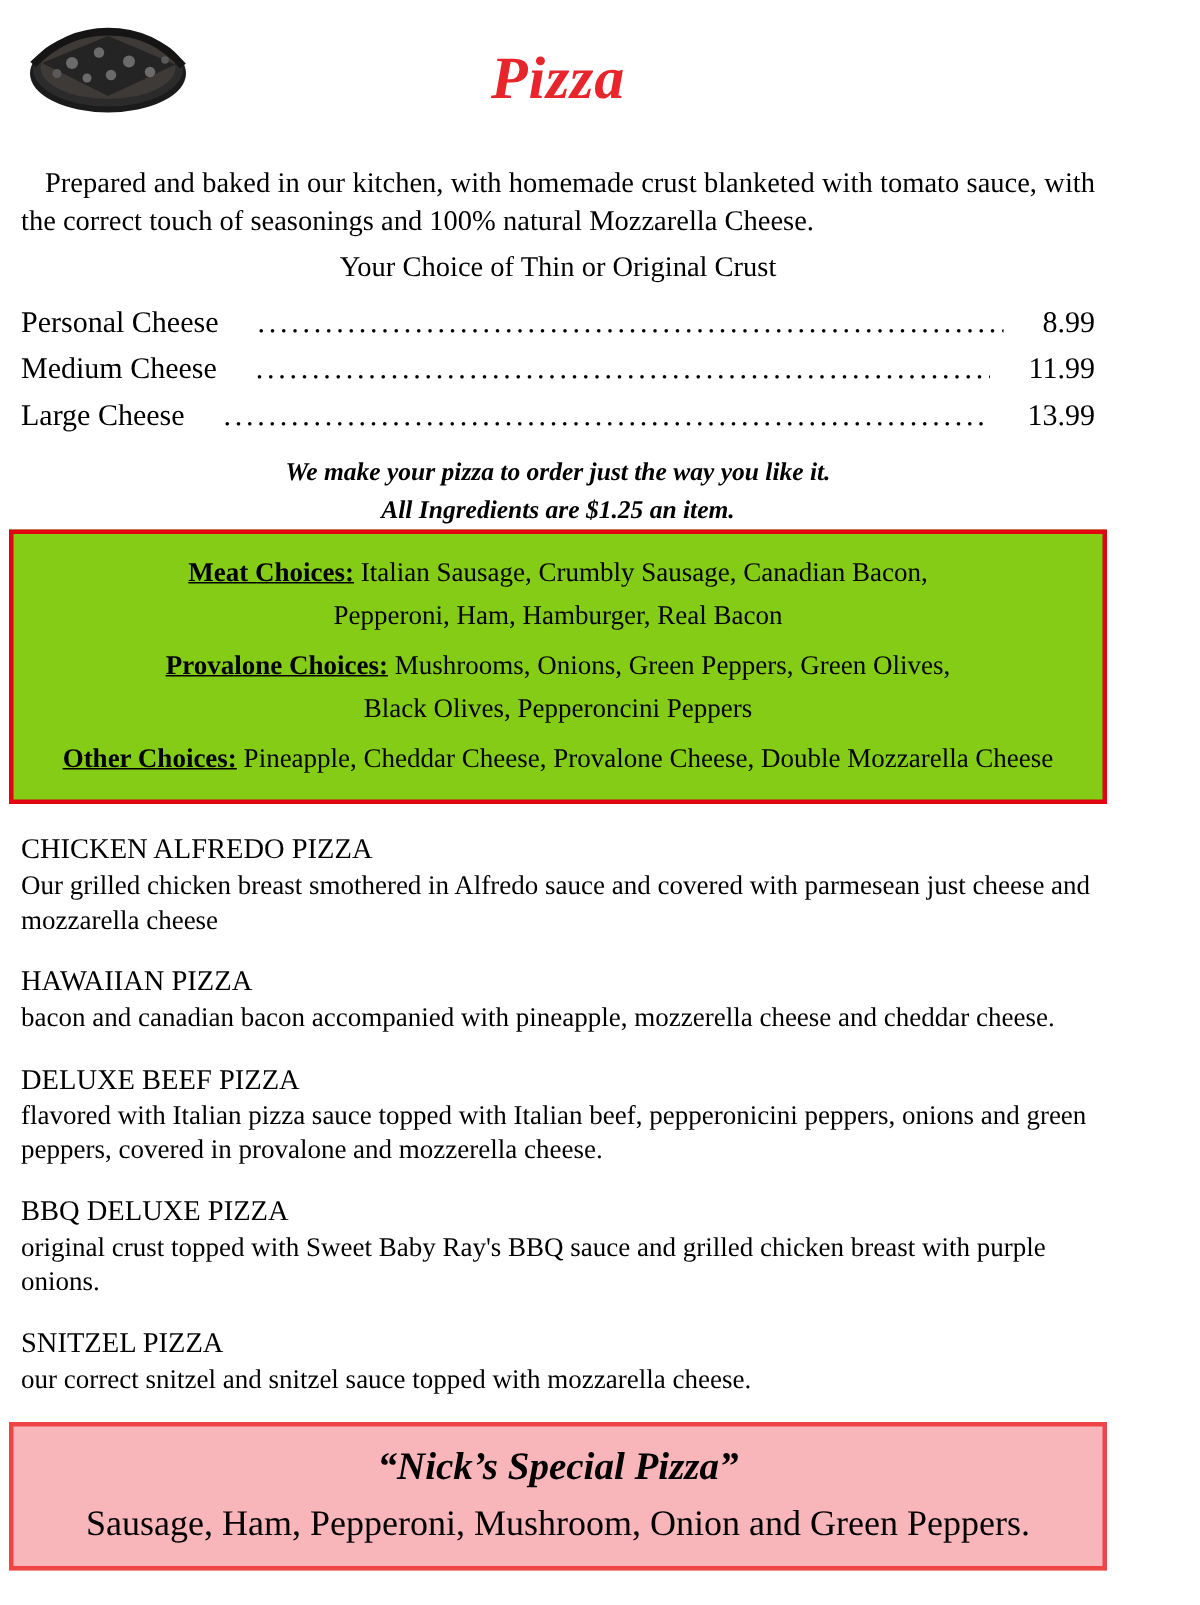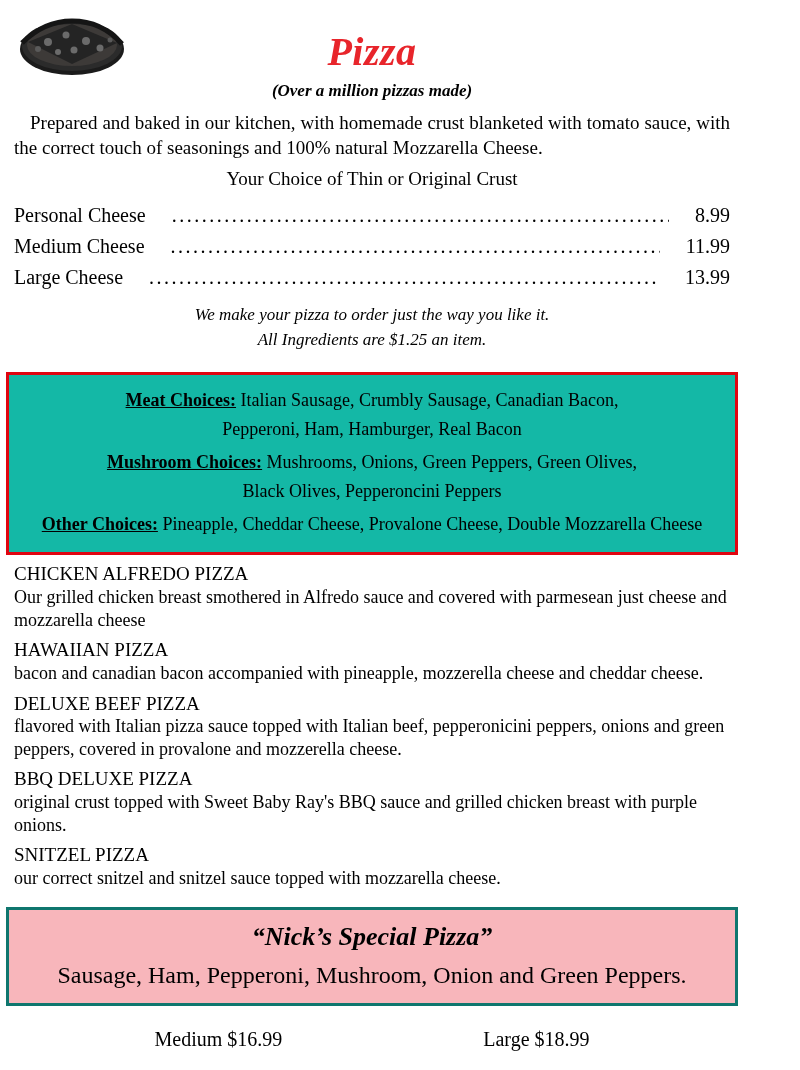--- a/index.html
+++ b/index.html
@@ -89,31 +89,31 @@
     margin: 0 2px;
     font-size: 20px;
     letter-spacing: 2.5px;
     color: #000;
   }
   .price-val { flex: 0 0 auto; }
 
   .order-note {
     text-align: center;
     font-style: italic;
-    font-weight: normal;
+    font-weight: bold;
     font-size: 17px;
     margin-top: 10px;
     line-height: 1.45;
   }
 
   
   .pink-box {
     border: 3px solid #e00510;
-    background: #14b8a6;
-    margin: 20px 6px 0 6px;
+    background: #84cc16;
+    margin: 1px 6px 0 6px;
     padding: 12px 10px 12px 10px;
     text-align: center;
   }
   .choice-line {
     font-size: 18px;
     line-height: 1.5;
     margin: 0 0 2px 0;
   }
   .choice-line .lbl {
     font-weight: bold;
@@ -123,33 +123,33 @@
   .choice-block:last-child { margin-bottom: 0; }
 
   
   .specialty-intro {
     font-size: 19px;
     padding: 10px 14px 0 14px;
   }
   .pizza-list {
     padding: 0 14px;
   }
-  .pizza-item { margin-top: 8px; }
+  .pizza-item { margin-top: 20px; }
   .pizza-name {
     font-size: 19px;
     line-height: 1.2;
   }
   .pizza-desc {
     font-size: 18px;
     line-height: 1.25;
   }
 
   
   .special-box {
-    border: 3px solid #0f766e;
+    border: 3px solid #ef4444;
     background: #f8b6bb;
     margin: 18px 6px 0 6px;
     padding: 12px 10px 14px 10px;
     text-align: center;
   }
   .special-title {
     font-family: "Liberation Serif", serif;
     font-style: italic;
     font-weight: bold;
     font-size: 26px;
@@ -192,21 +192,20 @@
       <circle cx="52" cy="19" r="3.5" fill="#6b6b6b"></circle>
       <circle cx="72" cy="25" r="4" fill="#6b6b6b"></circle>
       <circle cx="60" cy="34" r="3.5" fill="#6b6b6b"></circle>
       <circle cx="86" cy="32" r="3.5" fill="#6b6b6b"></circle>
       <circle cx="44" cy="36" r="3" fill="#6b6b6b"></circle>
       <circle cx="24" cy="33" r="3" fill="#5a5a5a"></circle>
       <circle cx="96" cy="24" r="2.5" fill="#5a5a5a"></circle>
       <path d="M8 27 Q30 5 58 5 Q88 5 108 28" fill="none" stroke="#151515" stroke-width="5"></path>
     </svg>
     <div class="title">Pizza</div>
-    <div class="subtitle">(Over a million pizzas made)</div>
   </div>
 
   <div class="intro">Prepared and baked in our kitchen, with homemade crust blanketed with tomato sauce, with the correct touch of seasonings and 100% natural Mozzarella Cheese.</div>
   <div class="crust-choice">Your Choice of Thin or Original Crust</div>
 
   <div class="prices">
     <div class="price-row">
       <span class="price-name">Personal Cheese</span>
       <span class="dots">..........................................................................................</span>
       <span class="price-val">8.99</span>
@@ -230,21 +229,21 @@
 
   <div class="pink-box">
     <div class="choice-block">
       <div class="choice-line">
         <span class="lbl">Meat Choices:</span><span> Italian Sausage, Crumbly Sausage, Canadian Bacon,</span>
       </div>
       <div class="choice-line">Pepperoni, Ham, Hamburger, Real Bacon</div>
     </div>
     <div class="choice-block">
       <div class="choice-line">
-        <span class="lbl">Mushroom Choices:</span><span> Mushrooms, Onions, Green Peppers, Green Olives,</span>
+        <span class="lbl">Provalone Choices:</span><span> Mushrooms, Onions, Green Peppers, Green Olives,</span>
       </div>
       <div class="choice-line">Black Olives, Pepperoncini Peppers</div>
     </div>
     <div class="choice-block">
       <div class="choice-line">
         <span class="lbl">Other Choices:</span><span> Pineapple, Cheddar Cheese, Provalone Cheese, Double Mozzarella Cheese</span>
       </div>
     </div>
   </div>
 

